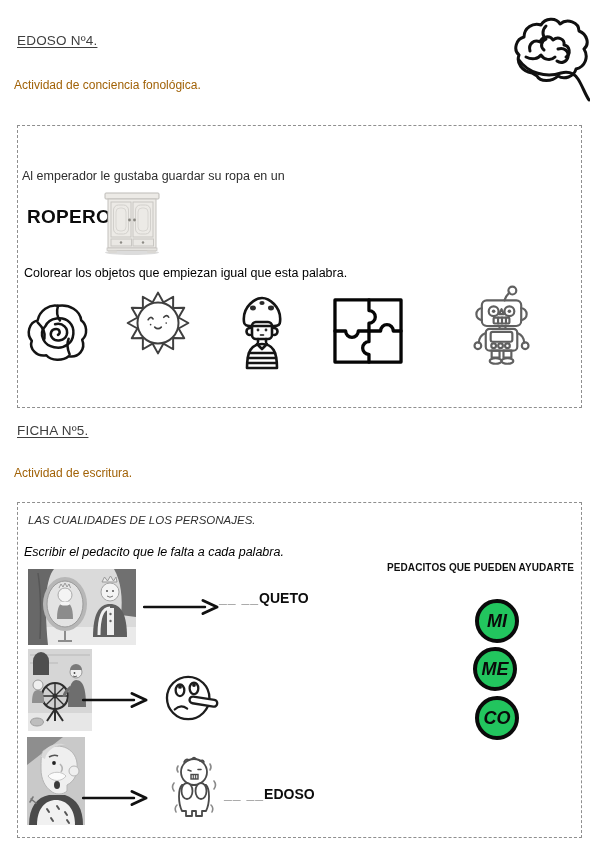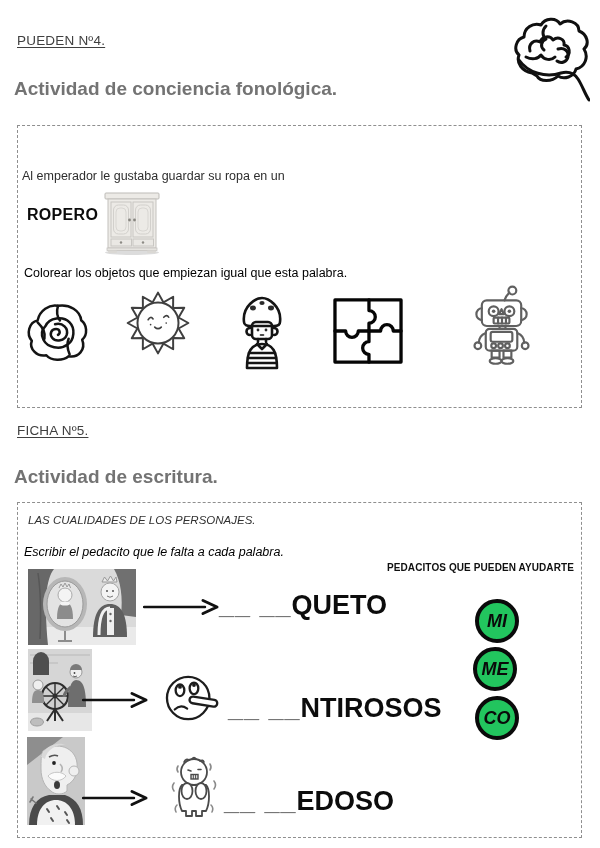--- a/index.html
+++ b/index.html
@@ -1,40 +1,40 @@
 <!DOCTYPE html>
 <html><head>
 <meta charset="utf-8">
 <style>
   * { margin:0; padding:0; box-sizing:border-box; }
   html,body { background:#ffffff; }
   .page { position:relative; width:600px; height:848px; background:#fff;
           font-family:"Liberation Sans","DejaVu Sans",sans-serif; color:#3d3d3d; overflow:hidden; }
   .abs { position:absolute; }
   .ficha-title { font-size:13.5px; color:#3f3f3f; text-decoration:underline; text-underline-offset:2px; letter-spacing:.2px; }
-  .subtitle { font-size:19px; color:#737373;font-weight:bold; }
+  .subtitle { font-size:12px; color:#a16207; }
   .dbox { position:absolute; border:1px dashed #8f8f8f; background:#fff; }
   .box-title { font-style:italic; font-size:11.5px; color:#303030; }
   .sentence { font-size:12.5px; color:#2e2e2e; }
-  .keyword { font-size:16px; font-weight:bold; color:#0c0c0c; letter-spacing:.3px; }
+  .keyword { font-size:19px; font-weight:bold; color:#0c0c0c; letter-spacing:.3px; }
   .instruction { font-size:12.5px; color:#000000; }
   .instruction.it { font-style:italic; }
   .helper-title { font-size:10px; font-weight:bold; color:#101010; text-align:right; letter-spacing:.1px; }
   .circle { position:absolute; width:44px; height:44px; border:4px solid #0a0a0a; border-radius:50%;
             display:flex; align-items:center; justify-content:center;
             font-size:18px; font-weight:bold; font-style:italic; color:#0a0a0a; background:#22c55e; }
-  .answer { position:absolute; white-space:nowrap; font-weight:bold; font-size:27px; color:#0c0c0c; line-height:1.1; }
+  .answer { position:absolute; white-space:nowrap; font-weight:bold; font-size:14px; color:#0c0c0c; line-height:1.1; }
   .answer .blanks { color:#6e6e6e; letter-spacing:1px; }
 </style>
 </head>
 <body>
 
 <div class="page">
 
-  <div class="abs ficha-title" style="left:17px;top:33px">PUEDEN Nº4.</div>
+  <div class="abs ficha-title" style="left:17px;top:33px">EDOSO Nº4.</div>
 
   <svg class="abs" style="left:506px;top:16px" width="84" height="88" viewBox="0 0 84 88">
     <g fill="none" stroke="#101010" stroke-width="3" stroke-linecap="round" stroke-linejoin="round">
       <path d="M26,57 C16,55 10,47 13,39 C7,34 10,23 18,21 C18,12 27,6 35,9 C39,2 50,1 54,8 C61,2 73,6 73,15 C81,18 84,28 78,33 C83,41 79,51 70,53 C68,61 58,64 52,60 C46,66 34,66 31,60 Z"></path>
       <path d="M24,35 C22,28 28,23 34,26 C36,20 44,19 47,24 C52,20 59,23 58,29 C64,30 65,38 60,41"></path>
       <path d="M40,10 C36,14 36,20 40,23 C35,25 34,31 38,34"></path>
       <path d="M52,33 C58,31 63,35 62,41 C61,46 55,48 51,45"></path>
       <path d="M20,41 C26,44 32,43 35,39 C38,44 45,45 49,41"></path>
       <path d="M13,44 C22,57 40,62 55,57 C63,55 68,57 72,63 C76,69 79,78 83,84"></path>
     </g>
@@ -230,23 +230,20 @@
       <g fill="#ffffff" stroke="#1d1d1d" stroke-width="2.4" stroke-linecap="round" stroke-linejoin="round">
         <circle cx="25" cy="28" r="22"></circle>
         <ellipse cx="16.5" cy="20" rx="4.5" ry="6"></ellipse>
         <ellipse cx="31" cy="18" rx="4.5" ry="6"></ellipse>
         <rect x="27" y="26" width="29" height="7" rx="3.5" transform="rotate(9 27 26)"></rect>
       </g>
       <circle cx="16.5" cy="16.5" r="2" fill="#1d1d1d"></circle>
       <circle cx="31" cy="14.5" r="2" fill="#1d1d1d"></circle>
       <path d="M11,40 Q17,34 24,39" fill="none" stroke="#1d1d1d" stroke-width="2.2" stroke-linecap="round"></path>
     </svg>
-    <div class="answer" style="left:210px;top:191px">
-      <span class="blanks">__ __</span><span>NTIROSOS</span>
-    </div>
 
     <svg class="abs" style="left:9px;top:234px" width="58" height="88" viewBox="0 0 58 88">
       <rect width="58" height="88" fill="#c9c9c9"></rect>
       <path d="M0,0 H36 L0,28 Z" fill="#8e8e8e"></path>
       <path d="M16,14 C30,4 48,10 50,26 C51,36 48,44 40,48 L40,54 C36,58 28,58 24,54 C18,50 14,42 14,32 C14,24 14,18 16,14 Z" fill="#efefef" stroke="#b5b5b5"></path>
       <circle cx="47" cy="34" r="5" fill="#efefef" stroke="#b5b5b5"></circle>
       <path d="M14,20 C17,9 30,4 39,8 C33,7 20,11 18,22 Z" fill="#d9d9d9"></path>
       <circle cx="27" cy="26" r="1.9" fill="#222"></circle>
       <path d="M22,20 q5,-3 9,-1" stroke="#555" fill="none" stroke-width="1.6"></path>
       <path d="M33,27 q4,4 1,8" stroke="#b5b5b5" fill="none" stroke-width="1.6"></path>

